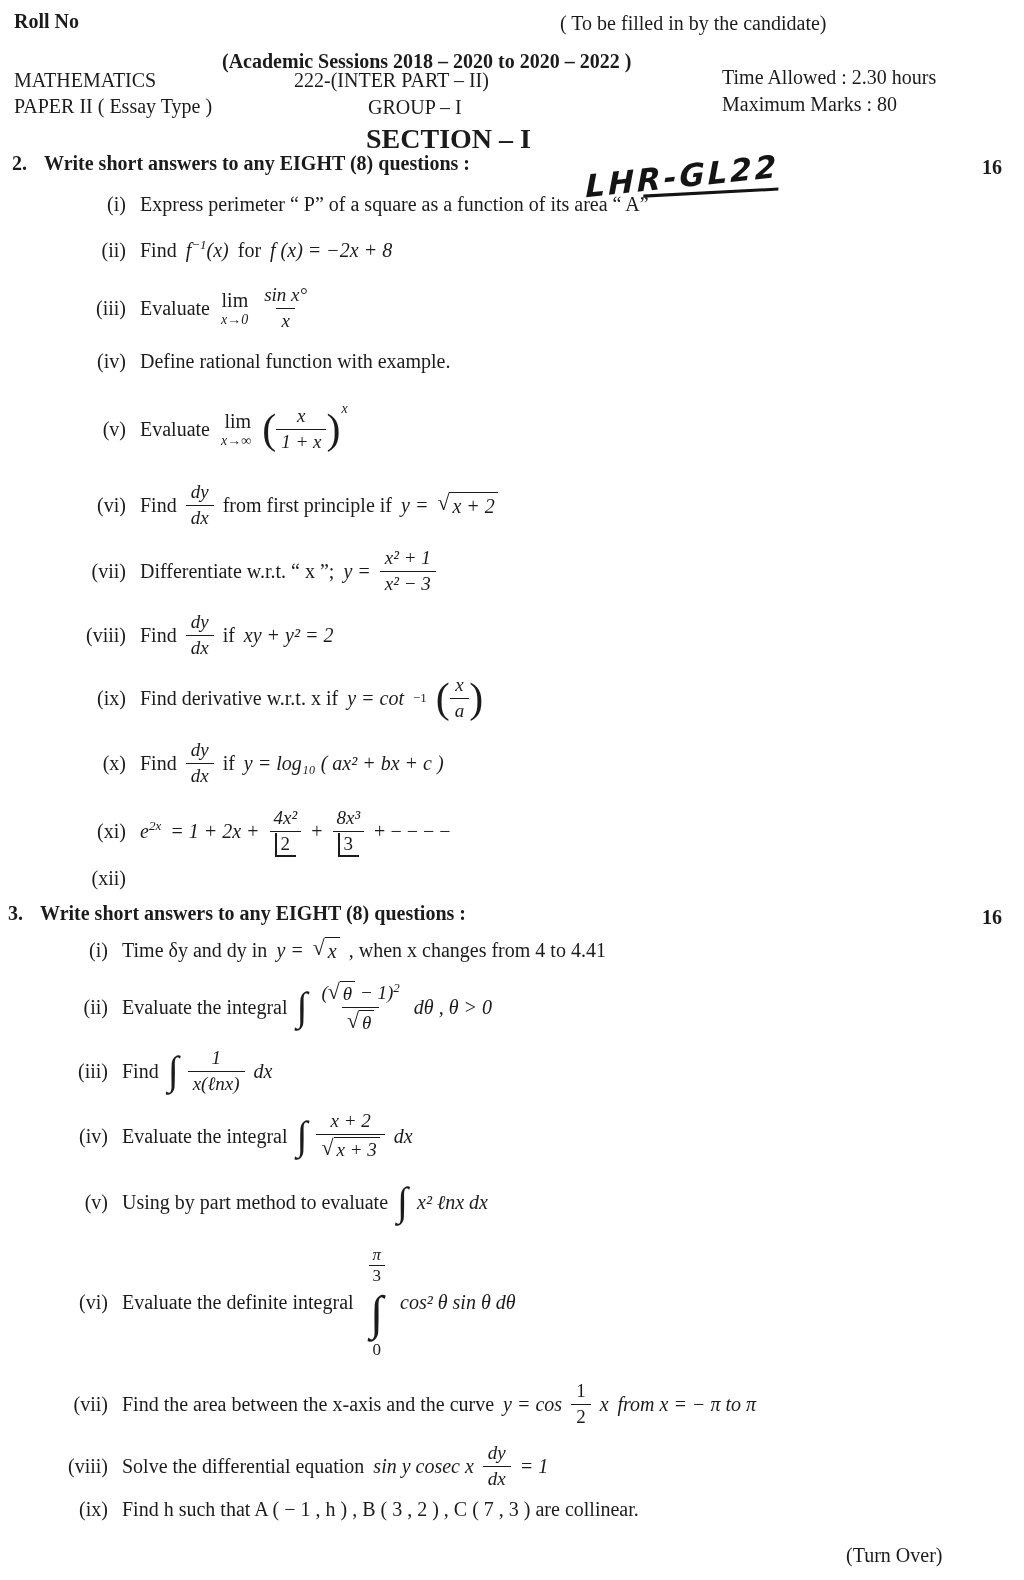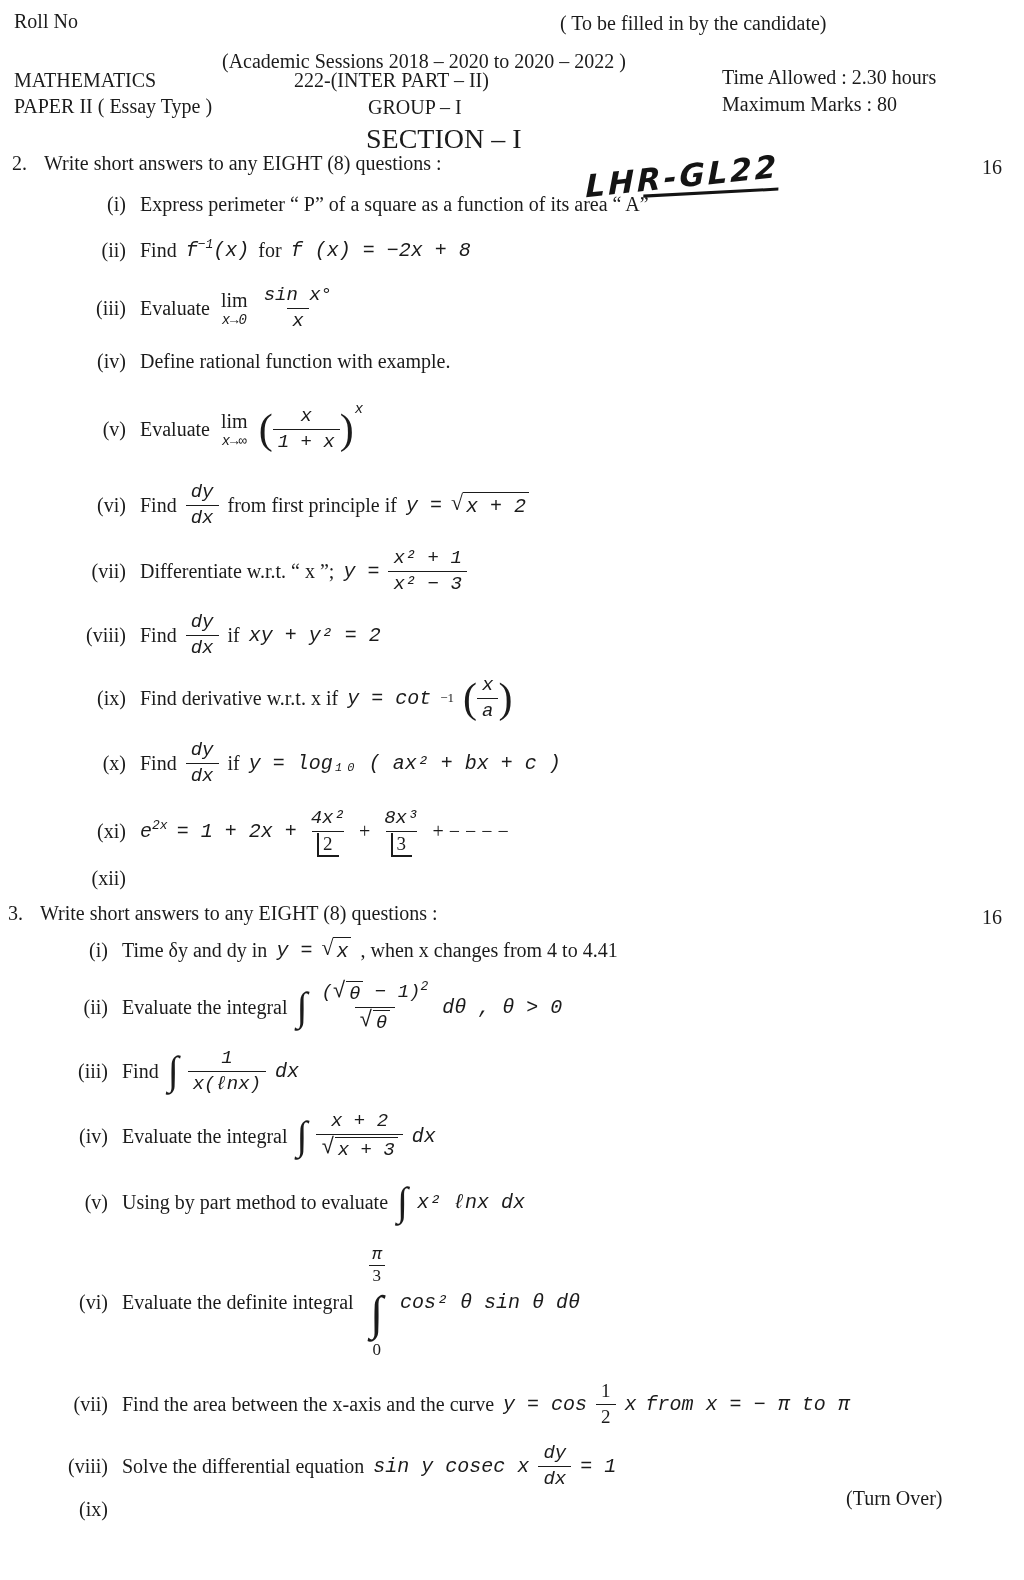--- a/index.html
+++ b/index.html
@@ -4,37 +4,37 @@
 <style>
   * { margin:0; padding:0; box-sizing:border-box; }
   html,body { background:#e8e8e8; }
   .page {
     position:relative; width:1024px; height:1580px; margin:0 auto;
     background:#ffffff; color:#1b1b1b;
     font-family:"Liberation Serif", serif; font-size:20px;
     overflow:hidden;
   }
   .abs { position:absolute; white-space:nowrap; }
-  .b { font-weight:normal; }
-  .mi { font-style:italic;font-family:Liberation Mono, monospace; }
+  .b { font-weight:bold; }
+  .mi { font-style:italic; }
 
   
   .item { position:absolute; left:0; width:1010px; display:flex; align-items:center; }
   .lbl { flex:0 0 126px; text-align:right; margin-right:14px; white-space:nowrap; }
   .q3i .lbl { flex:0 0 108px; }
   .ct { display:flex; align-items:center; gap:9px; white-space:nowrap; }
   .ct > span { white-space:nowrap; }
 
   
   .frac { display:inline-flex; flex-direction:column; align-items:center; line-height:1.1; font-size:19px; }
   .fnum { padding:0 5px 2px; }
   .fden { border-top:1.7px solid #1b1b1b; padding:2px 5px 0; }
   .fact { border-left:2px solid #1b1b1b; border-bottom:2px solid #1b1b1b; padding:0 6px 1px 4px; }
 
-  .lim { display:inline-flex; flex-direction:column; align-items:center; line-height:1; margin:0 2px; }
+  .lim { display:inline-flex; flex-direction:column; align-items:flex-end; line-height:1; margin:0 2px; }
   .limword { font-size:20px; }
   .limsub { font-size:14px; margin-top:3px; }
 
   .sqrt { white-space:nowrap; display:inline-flex; align-items:flex-start; }
   .rsign { font-size:22px; line-height:1; }
   .rcand { border-top:1.7px solid #1b1b1b; padding:2px 3px 0; }
 
   .isign { font-size:40px; line-height:1; font-weight:400; }
   .defint { display:inline-flex; flex-direction:column; align-items:center; line-height:1; margin:0 6px; }
   .defint .ub { display:inline-flex; flex-direction:column; align-items:center; font-size:17px; line-height:1.1; margin-bottom:4px; }
@@ -344,17 +344,20 @@
       <span class="frac">
           <span class="fnum mi">dy</span>
           <span class="fden mi">dx</span>
         </span>
       <span class="mi">= 1</span>
     </span>
   </div>
 
   <div class="item q3i" style="top:1498px">
     <span class="lbl">(ix)</span>
-  </div>
-
-  <div class="abs" style="top:1487px;left:846px">(Turn Over)</div>
+    <span class="ct">
+        <span>Find  h  such that A ( − 1 , h ) , B ( 3 , 2 ) , C ( 7 , 3 ) are collinear.</span>
+      </span>
+  </div>
+
+  <div class="abs" style="top:1544px;left:846px">(Turn Over)</div>
 
 </div>
 
 </body></html>

